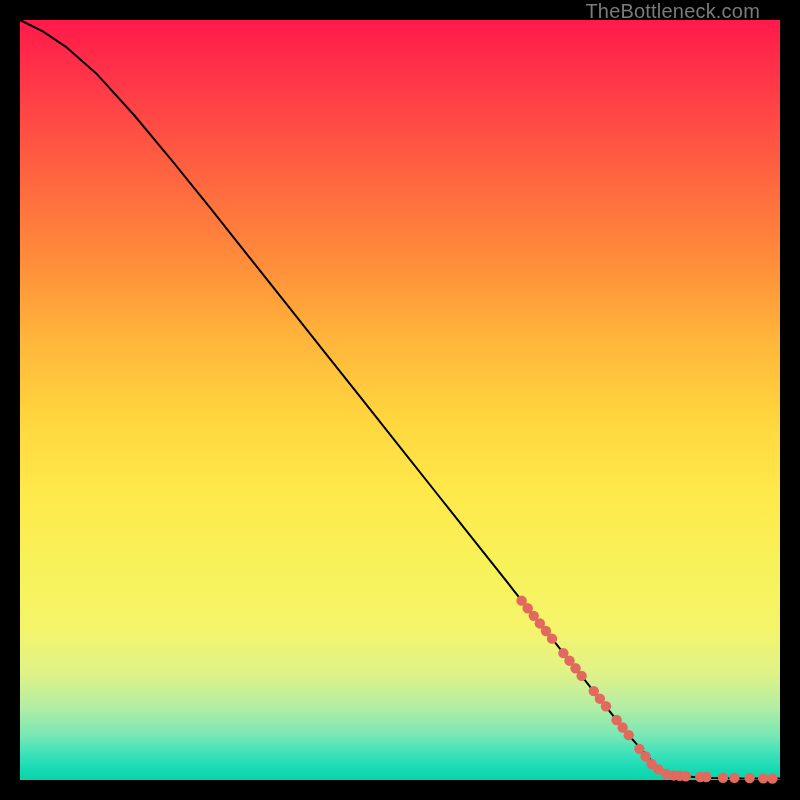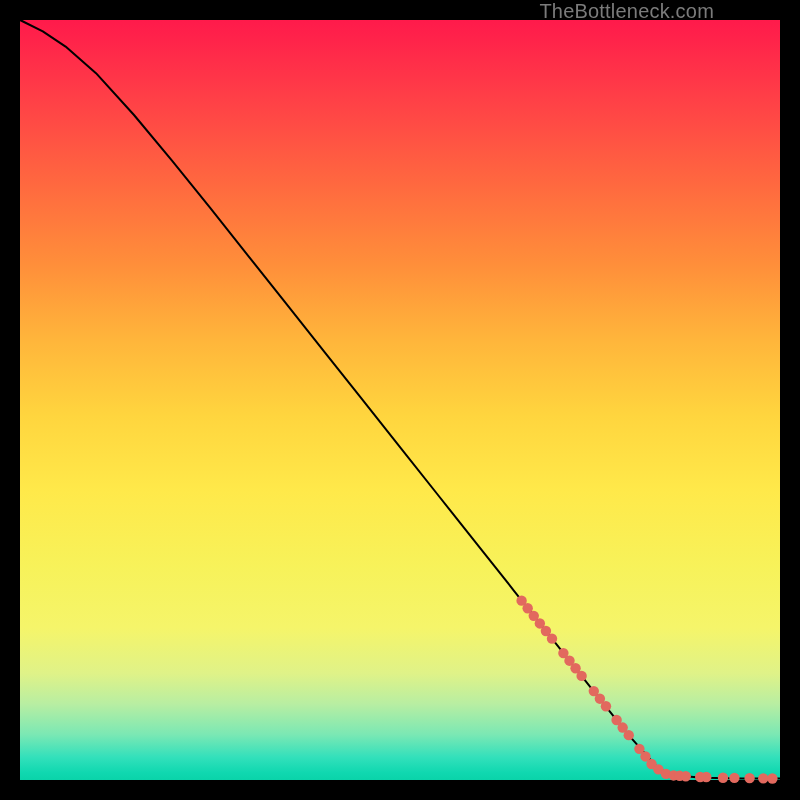--- a/index.html
+++ b/index.html
@@ -9,20 +9,21 @@
     height: 800px;
     background: #000;
     overflow: hidden;
     font-family: Arial, Helvetica, sans-serif;
   }
   .stage {
     position: relative;
     width: 736px;
     height: 800px;
     background: #000;
+    padding-left: 46px;
   }
   .plot {
     position: absolute;
     left: 20px;
     top: 20px;
     width: 760px;
     height: 760px;
     
     background: linear-gradient(
       to bottom,

